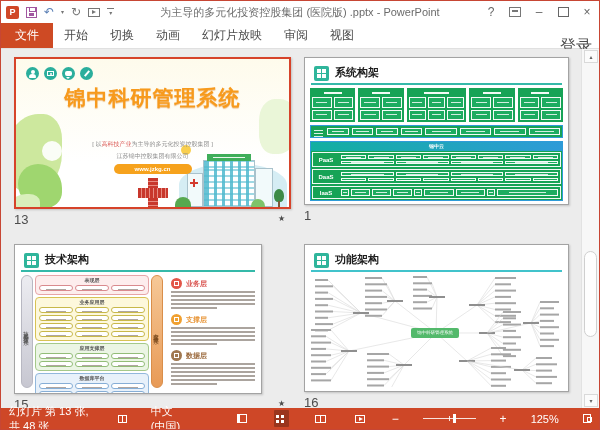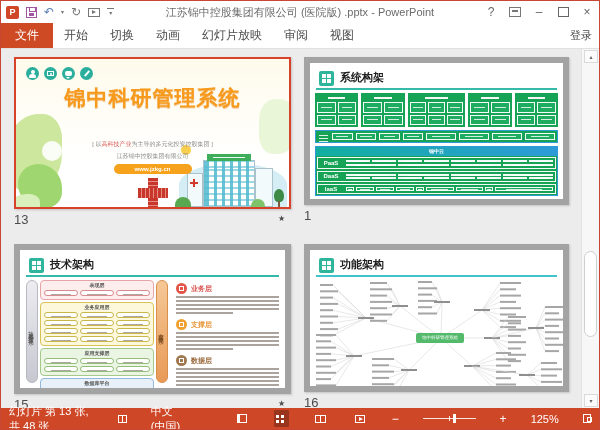--- a/index.html
+++ b/index.html
@@ -24,25 +24,25 @@
   .winctl{margin-left:auto;display:flex;align-items:center;gap:0;z-index:2;}
   .wbtn{width:24px;height:20px;display:flex;align-items:center;justify-content:center;color:#666;font-size:12px;}
   .ribopt{width:12px;height:10px;border:1px solid #777;position:relative;box-sizing:border-box;}
   .ribopt::after{content:"";position:absolute;left:2px;top:2px;right:2px;height:2px;background:#777;}
   .maxbox{width:9px;height:8px;border:1px solid #666;}
 
   
   .tabrow{position:absolute;left:0;top:22px;right:0;height:25px;background:#fff;border-bottom:1px solid #E0E0E0;display:flex;align-items:stretch;}
   .filetab{background:#CE4A24;color:#fff;font-size:12px;padding:0 14px;display:flex;align-items:center;}
   .tab{font-size:12px;color:#4a4a4a;padding:0 11px;display:flex;align-items:center;}
-  .signin{position:absolute;right:7px;top:5px;font-size:11px;color:#4a4a4a;}
+  .signin{position:absolute;right:7px;top:13px;font-size:16px;color:#4a4a4a;}
 
   
   .canvas{position:absolute;left:0;top:48px;right:0;bottom:21px;background:#ECECEC;}
-  .slide{position:absolute;background:#fff;border:6px solid #a3a3a3;box-shadow:1px 1px 2px rgba(0,0,0,.18);box-sizing:border-box;overflow:hidden;}
+  .slide{position:absolute;background:#fff;border:1px solid #a3a3a3;box-shadow:1px 1px 2px rgba(0,0,0,.18);box-sizing:border-box;overflow:hidden;}
   .slide.sel{border:2px solid #D6432A;}
   .snum{position:absolute;font-size:13px;color:#4c4c4c;}
   .star{position:absolute;font-size:8px;color:#4c4c4c;}
 
   
   .gicon{position:absolute;left:9px;top:8px;width:15px;height:15px;background:#2FB59B;border-radius:2px;}
   .gicon::after{content:"";position:absolute;left:3px;top:3px;width:4px;height:4px;background:#fff;box-shadow:5px 0 #fff,0 5px #fff,5px 5px #fff;}
   .stitle{position:absolute;left:30px;top:7px;font-size:11px;font-weight:bold;color:#1e1e1e;}
   .divider{position:absolute;left:6px;right:6px;top:25px;height:2px;background:#35B9A9;}
   .divider.cyan{background:#41C3CB;}
@@ -176,21 +176,21 @@
   .zpct{font-size:11px;}
   .fit{width:11px;height:9px;border:1px solid #fff;position:relative;box-sizing:border-box;}
   .fit::after{content:"";position:absolute;left:3px;top:2px;width:3px;height:3px;border:1px solid #fff;}
 </style>
 </head>
 <body>
 
 <div class="win">
 
   <div class="titlebar">
-    <div class="title">江苏锦中控股集团有限公司 (医院版) .pptx - PowerPoint</div>
+    <div class="title">为主导的多元化投资控股集团 (医院版) .pptx - PowerPoint</div>
     <div class="qat">
       <span class="ppt">P</span>
       <span class="sv"></span>
       <span class="undo">↶</span>
       <span class="caret">▾</span>
       <span class="redo">↻</span>
       <span class="present"></span>
       <span class="qmore">
           <b></b>
           <span class="caret">▾</span>
@@ -384,21 +384,21 @@
                     <i class="tb"></i>
                   </span>
               </div>
             </div>
           </div>
         </div>
       </div>
     </div>
     <span class="snum" style="left:303px;top:159px;">1</span>
 
-    <div class="slide" style="left:13px;top:195px;width:277px;height:150px;">
+    <div class="slide" style="left:13px;top:195px;width:248px;height:150px;">
       <span class="gicon"></span>
       <span class="stitle">技术架构</span>
       <div class="divider"></div>
       <div class="s15wrap">
         <div class="vbar gray">技术服务与支撑体系</div>
         <div class="stack">
           <div class="sec pink">
             <div class="st">表现层</div>
             <div class="prow">
                 <i class="pp"></i>

